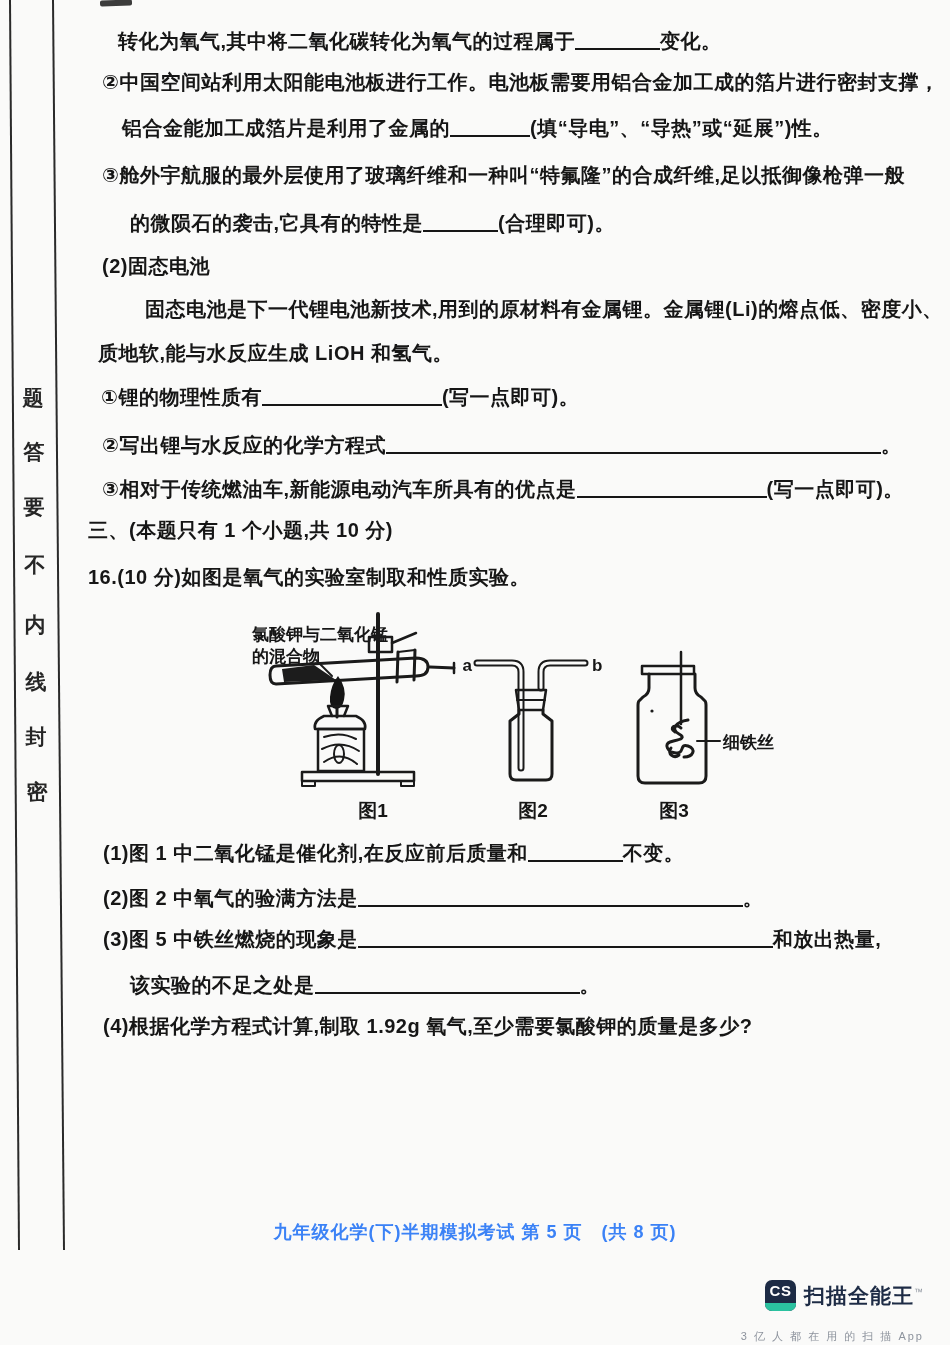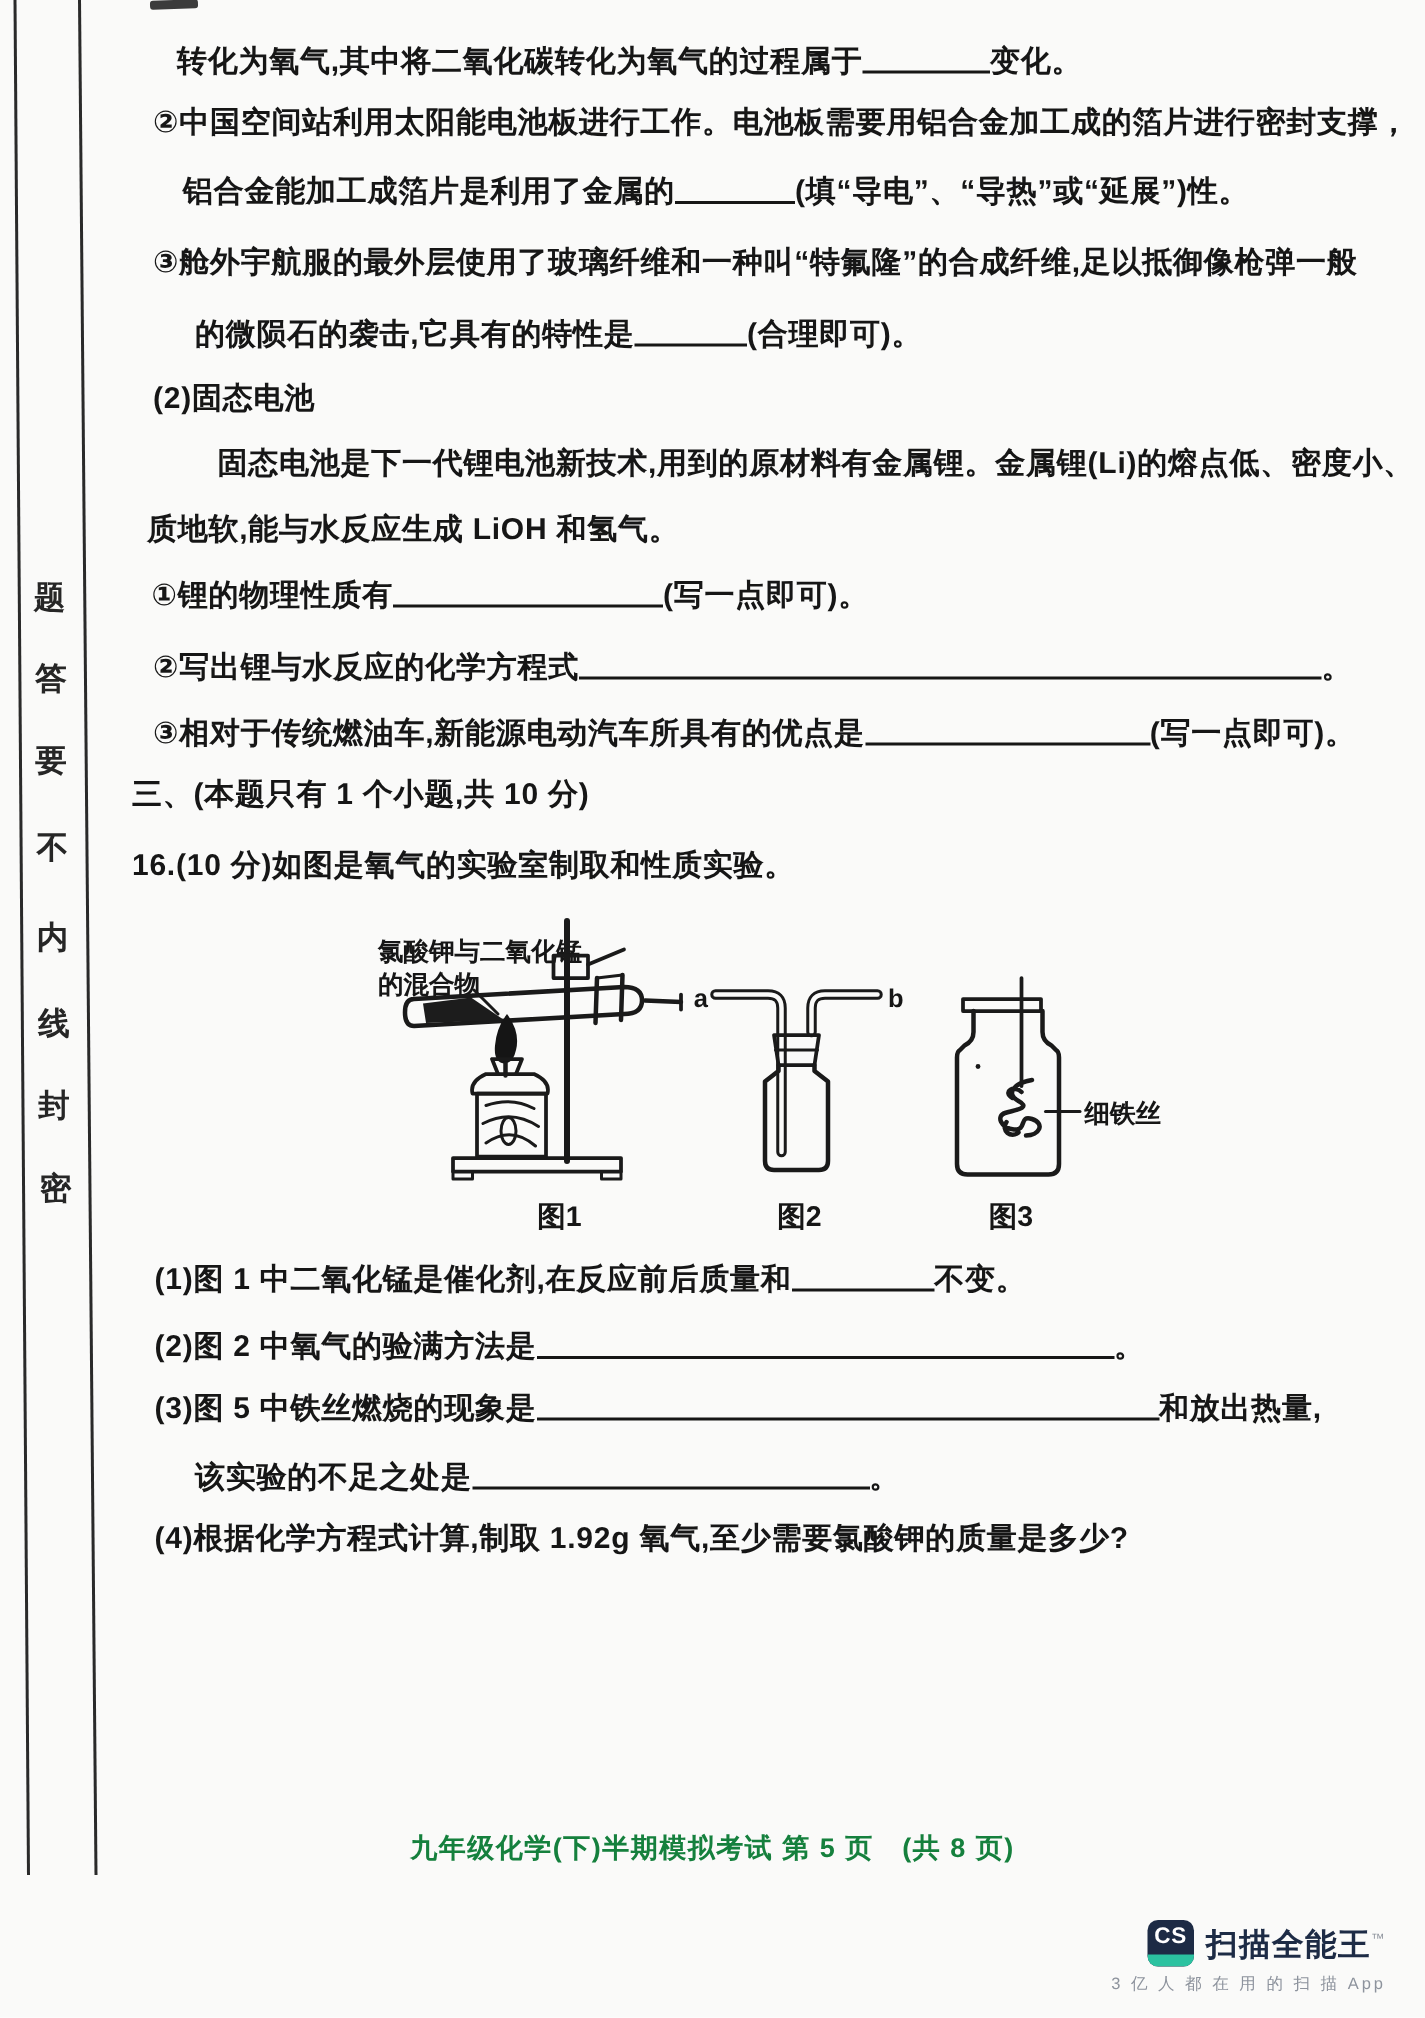--- a/index.html
+++ b/index.html
@@ -36,31 +36,31 @@
     width:40px;text-align:center;
   }
   
   .figure-wrap{position:absolute;left:240px;top:608px;}
   .fig-stroke{stroke:#1a1a1a;fill:none;stroke-linecap:round;stroke-linejoin:round;}
   .fig-text{font-family:"Liberation Sans","DejaVu Sans",sans-serif;font-weight:700;fill:#161616;}
   
   .footer{
     position:absolute;left:0;top:1220px;width:950px;
     text-align:center;font-size:18px;font-weight:700;
-    letter-spacing:1px;color:#15803d;
+    letter-spacing:1px;color:#3b82f6;
   }
   
   .artifact{
     position:absolute;left:100px;top:0;width:32px;height:6px;
     background:#3c3c3c;border-radius:2px;transform:rotate(-2deg);
   }
   
   .watermark{
     position:absolute;right:26px;top:1280px;
-    display:flex;flex-direction:column;align-items:flex-end;gap:4px;
+    display:flex;flex-direction:column;align-items:flex-end;gap:18px;
   }
   .wm-row{display:flex;align-items:center;gap:8px;}
   .wm-icon{
     position:relative;width:31px;height:31px;border-radius:7px;
     background:#1d2b45;overflow:hidden;flex:0 0 auto;
   }
   .wm-icon-cs{
     position:absolute;top:2px;left:0;width:100%;text-align:center;
     color:#ffffff;font-size:15px;font-weight:700;letter-spacing:0.5px;
   }

